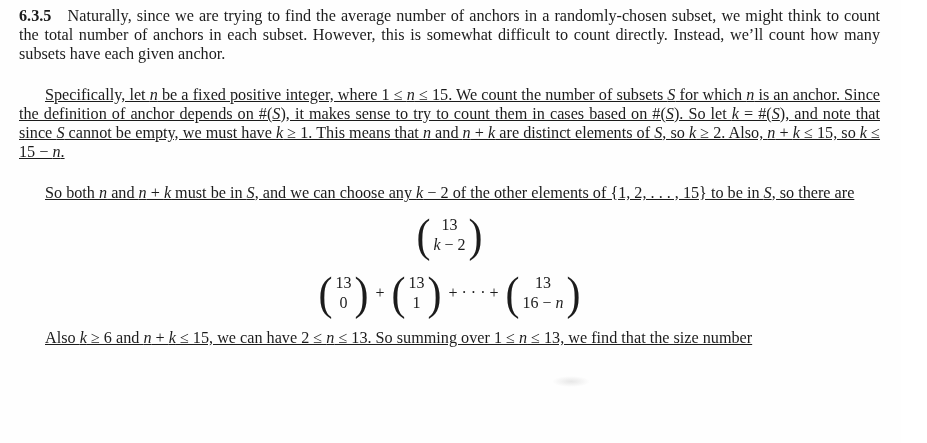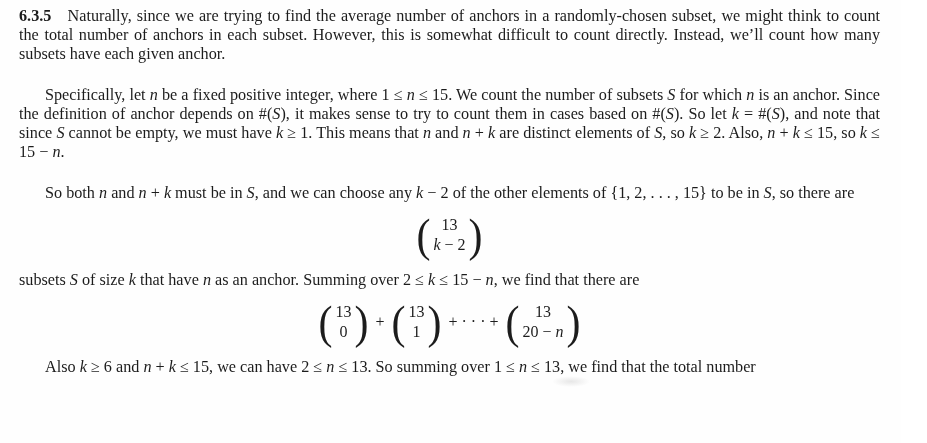--- a/index.html
+++ b/index.html
@@ -13,21 +13,21 @@
     color: #1c1c1c;
     font-family: "Liberation Serif", "DejaVu Serif", serif;
     font-size: 16.2px;
     overflow: hidden;
   }
   .para {
     text-align: justify;
     line-height: 19px;
     margin: 0 0 22px 0;
   }
-  .para.indent { text-indent: 26px; }
+  .para.indent { text-indent: 26px; text-decoration: underline; }
   .para.tight { margin-bottom: 0; }
   .bf { font-weight: bold; }
   .it { font-style: italic; }
   .formula {
     display: flex;
     justify-content: center;
     align-items: center;
     margin: 10px 0 14px 0;
   }
   .binom { display: inline-flex; align-items: center; }
@@ -67,21 +67,20 @@
       <div class="formula">
         <span class="binom">
           <span class="paren">(</span>
           <span class="col">
             <span class="row"><span>13</span></span>
             <span class="row"><span class="it">k</span><span> − 2</span></span>
           </span>
           <span class="paren">)</span>
         </span>
       </div>
-      <div class="para tight"><span>subsets </span><span class="it">S</span><span> of size </span><span class="it">k</span><span> that have </span><span class="it">n</span><span> as an anchor. Summing over 2 ≤ </span><span class="it">k</span><span> ≤ 15 − </span><span class="it">n</span><span>, we find that there are</span></div>
       <div class="formula">
         <span class="binom">
           <span class="paren">(</span>
           <span class="col">
             <span class="row"><span>13</span></span>
             <span class="row"><span>0</span></span>
           </span>
           <span class="paren">)</span>
         </span>
         <span class="op"><span>+</span></span>
@@ -91,21 +90,21 @@
             <span class="row"><span>13</span></span>
             <span class="row"><span>1</span></span>
           </span>
           <span class="paren">)</span>
         </span>
         <span class="op"><span>+ · · · +</span></span>
         <span class="binom">
           <span class="paren">(</span>
           <span class="col">
             <span class="row"><span>13</span></span>
-            <span class="row"><span>20 − </span><span class="it">n</span></span>
+            <span class="row"><span>16 − </span><span class="it">n</span></span>
           </span>
           <span class="paren">)</span>
         </span>
       </div>
-      <div class="para indent tight"><span>Also </span><span class="it">k</span><span> ≥ 6 and </span><span class="it">n</span><span> + </span><span class="it">k</span><span> ≤ 15, we can have 2 ≤ </span><span class="it">n</span><span> ≤ 13. So summing over 1 ≤ </span><span class="it">n</span><span> ≤ 13, we find that the total number</span></div>
+      <div class="para indent tight"><span>Also </span><span class="it">k</span><span> ≥ 6 and </span><span class="it">n</span><span> + </span><span class="it">k</span><span> ≤ 15, we can have 2 ≤ </span><span class="it">n</span><span> ≤ 13. So summing over 1 ≤ </span><span class="it">n</span><span> ≤ 13, we find that the size number</span></div>
     </div>
   <div class="smudge"></div>
 </div>
 
 </body></html>

